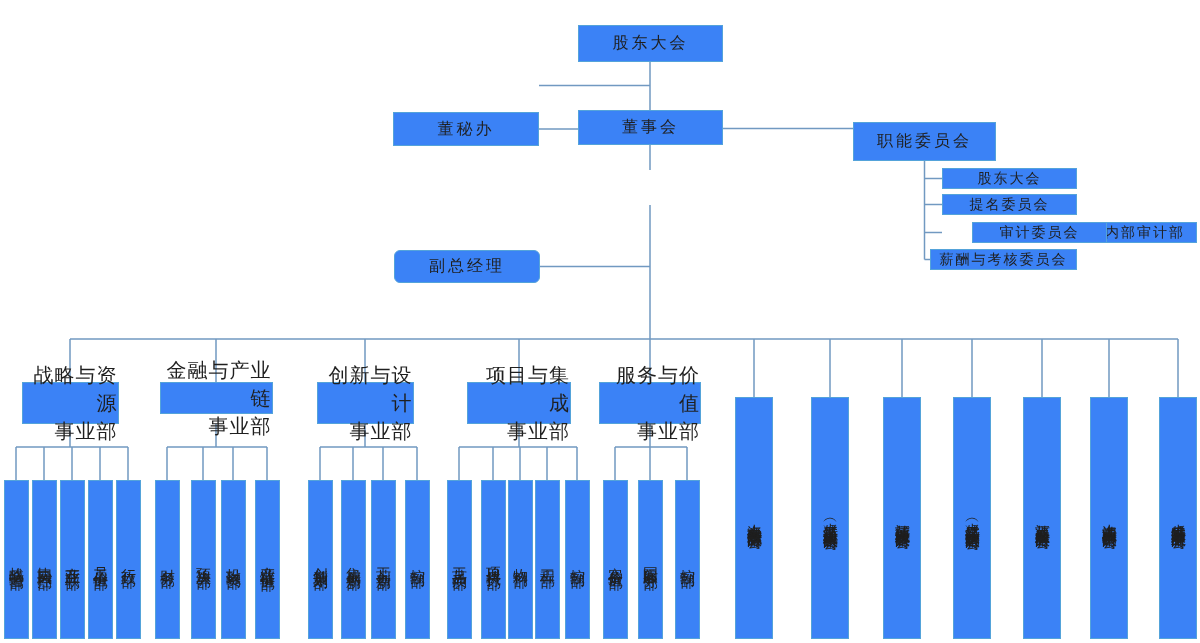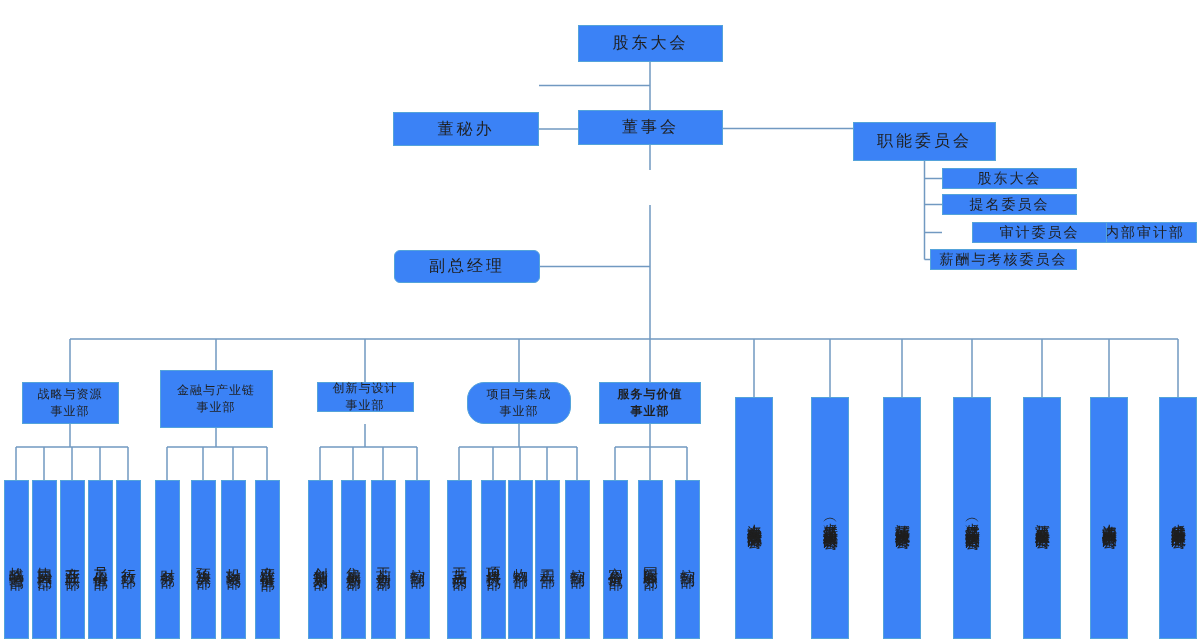--- a/index.html
+++ b/index.html
@@ -5,22 +5,22 @@
   html,body{margin:0;padding:0;background:#ffffff;}
   body{width:1200px;height:643px;overflow:hidden;
        font-family:"Liberation Serif","DejaVu Serif",serif;color:#1f1f1f;}
   #chart{position:relative;width:1200px;height:643px;background:#ffffff;}
   #wires{position:absolute;left:0;top:0;width:1200px;height:643px;}
   .box{position:absolute;box-sizing:border-box;border:1.5px solid #54a3da;
        background:#3b82f6;display:flex;align-items:center;justify-content:center;}
   .box span{display:block;}
   .hbox span{letter-spacing:3px;font-size:16px;white-space:nowrap;}
   .cbox span{letter-spacing:2px;font-size:14px;white-space:nowrap;}
-  .dhead span{letter-spacing:1px;font-size:12px;line-height:1.4;
-              white-space:pre-line;text-align:center;}
+  .dhead span{letter-spacing:1px;font-size:20px;line-height:1.4;
+              white-space:pre-line;text-align:right;}
   .vbox span{writing-mode:vertical-rl;margin:auto;letter-spacing:2px;font-size:15px;}
   .company span{letter-spacing:1px;}
 </style>
 </head>
 <body>
 
 <div id="chart">
   <svg id="wires" width="1200" height="643" viewBox="0 0 1200 643" fill="none">
       <line x1="650" y1="62" x2="650" y2="110" stroke="#7199c1" stroke-width="1.5"></line>
       <line x1="539" y1="85.5" x2="650" y2="85.5" stroke="#7199c1" stroke-width="1.5"></line>
@@ -122,72 +122,72 @@
     </div>
     <div class="box vbox" style="left: 59.5px; top: 480px; width: 25px; height: 159px;">
       <span>产业互联部</span>
     </div>
     <div class="box vbox" style="left: 87.5px; top: 480px; width: 25px; height: 159px;">
       <span>员工价值部</span>
     </div>
     <div class="box vbox" style="left: 115.5px; top: 480px; width: 25px; height: 159px;">
       <span>行政部</span>
     </div>
-    <div class="box dhead" style="left: 159.5px; top: 370px; width: 113px; height: 58px;">
+    <div class="box dhead" style="left: 159.5px; top: 382px; width: 113px; height: 32px;">
       <span>金融与产业链
 事业部</span>
     </div>
     <div class="box vbox" style="left: 154.5px; top: 480px; width: 25px; height: 159px;">
       <span>财务部</span>
     </div>
     <div class="box vbox" style="left: 190.5px; top: 480px; width: 25px; height: 159px;">
       <span>预决算部</span>
     </div>
     <div class="box vbox" style="left: 220.5px; top: 480px; width: 25px; height: 159px;">
       <span>投融资部</span>
     </div>
     <div class="box vbox" style="left: 254.5px; top: 480px; width: 25px; height: 159px;">
       <span>产业链价值部</span>
     </div>
-    <div class="box dhead" style="left: 316.5px; top: 382px; width: 97px; height: 30px;">
+    <div class="box dhead" style="left: 316.5px; top: 382px; width: 97px; height: 42px;">
       <span>创新与设计
 事业部</span>
     </div>
     <div class="box vbox" style="left: 307.5px; top: 480px; width: 25px; height: 159px;">
       <span>创新策划部</span>
     </div>
     <div class="box vbox" style="left: 340.5px; top: 480px; width: 25px; height: 159px;">
       <span>集成创新部</span>
     </div>
     <div class="box vbox" style="left: 370.5px; top: 480px; width: 25px; height: 159px;">
       <span>工艺创新部</span>
     </div>
     <div class="box vbox" style="left: 404.5px; top: 480px; width: 25px; height: 159px;">
       <span>控制部</span>
     </div>
-    <div class="box dhead" style="left: 467px; top: 382px; width: 104px; height: 42px; border-radius: 17px;">
+    <div class="box dhead" style="left: 467px; top: 382px; width: 104px; height: 42px;">
       <span>项目与集成
 事业部</span>
     </div>
     <div class="box vbox" style="left: 446.5px; top: 480px; width: 25px; height: 159px;">
       <span>工艺品质部</span>
     </div>
     <div class="box vbox" style="left: 480.5px; top: 480px; width: 25px; height: 159px;">
       <span>项目执行部</span>
     </div>
     <div class="box vbox" style="left: 507.5px; top: 480px; width: 25px; height: 159px;">
       <span>物料部</span>
     </div>
     <div class="box vbox" style="left: 534.5px; top: 480px; width: 25px; height: 159px;">
       <span>工程部</span>
     </div>
     <div class="box vbox" style="left: 564.5px; top: 480px; width: 25px; height: 159px;">
       <span>控制部</span>
     </div>
-    <div class="box dhead" style="left: 599px; top: 382px; width: 102px; height: 42px; font-weight: bold;">
+    <div class="box dhead" style="left: 599px; top: 382px; width: 102px; height: 42px;">
       <span>服务与价值
 事业部</span>
     </div>
     <div class="box vbox" style="left: 602.5px; top: 480px; width: 25px; height: 159px;">
       <span>客户价值部</span>
     </div>
     <div class="box vbox" style="left: 637.5px; top: 480px; width: 25px; height: 159px;">
       <span>国际服务部</span>
     </div>
     <div class="box vbox" style="left: 674.5px; top: 480px; width: 25px; height: 159px;">

